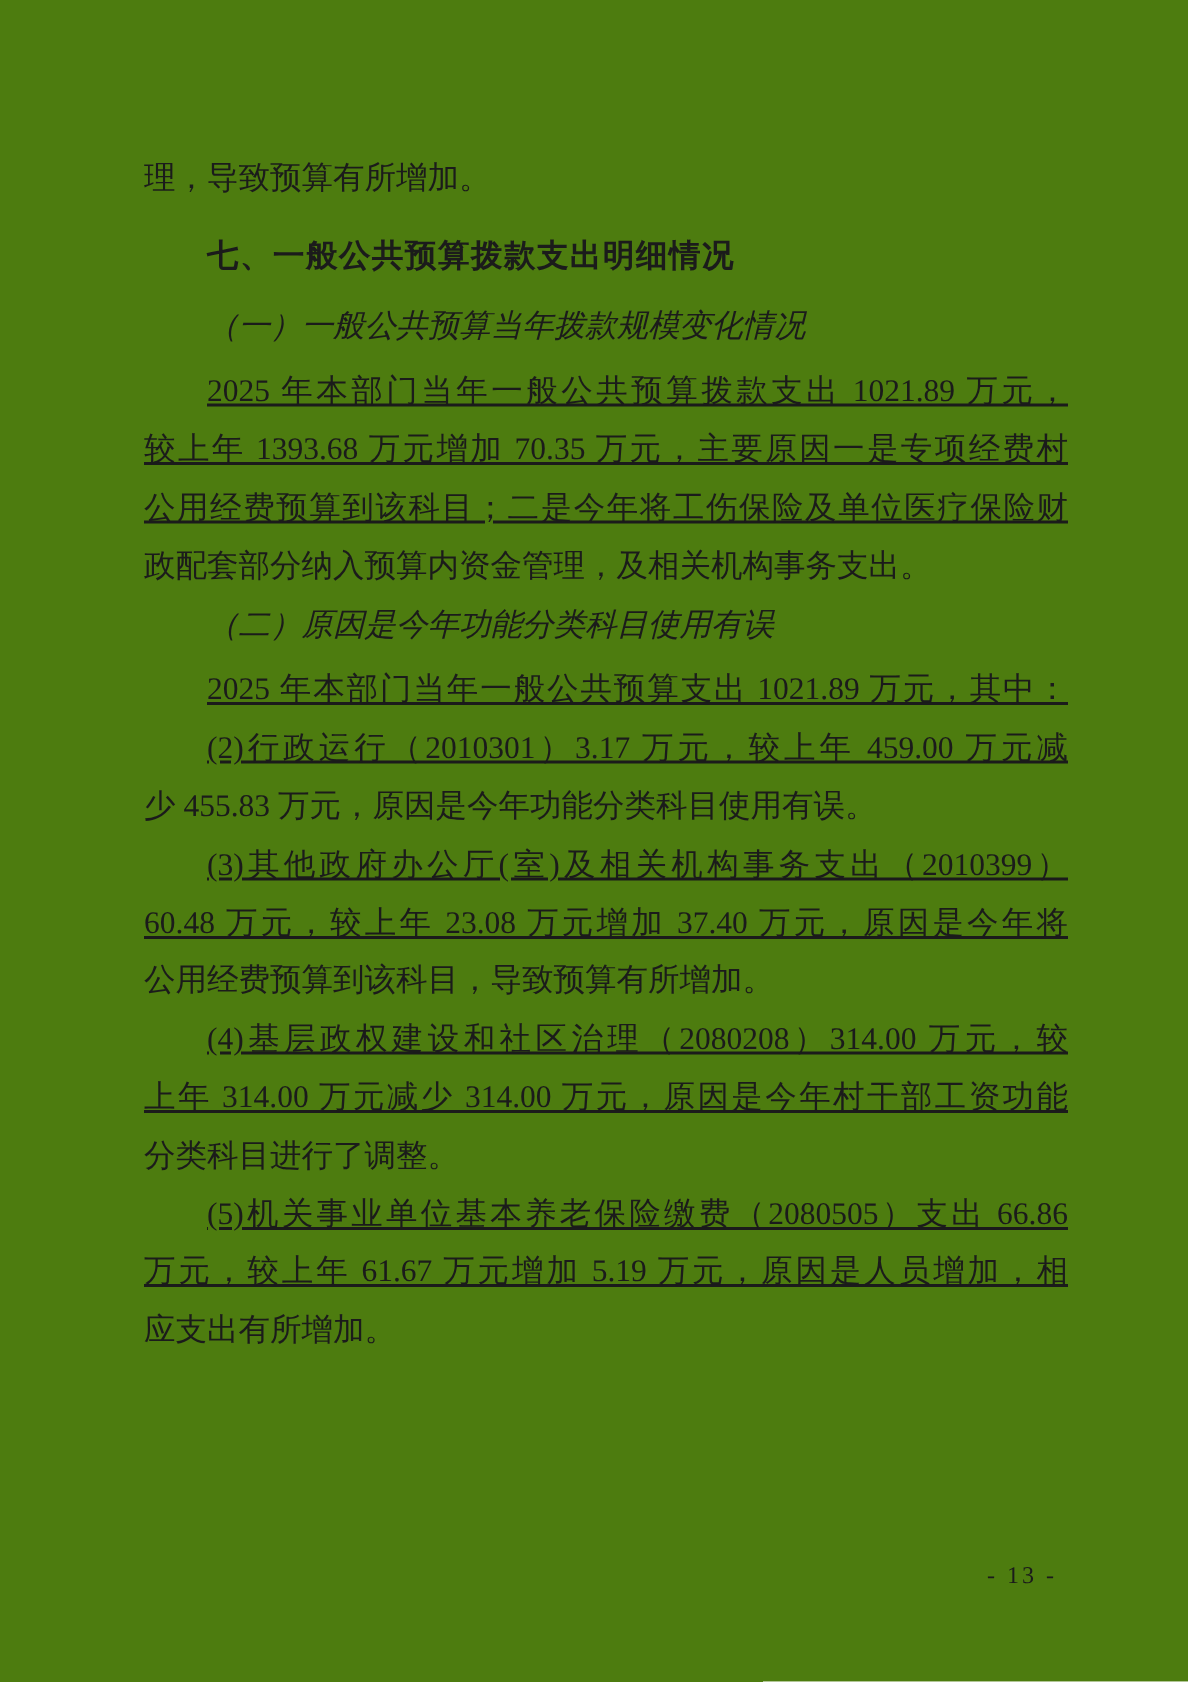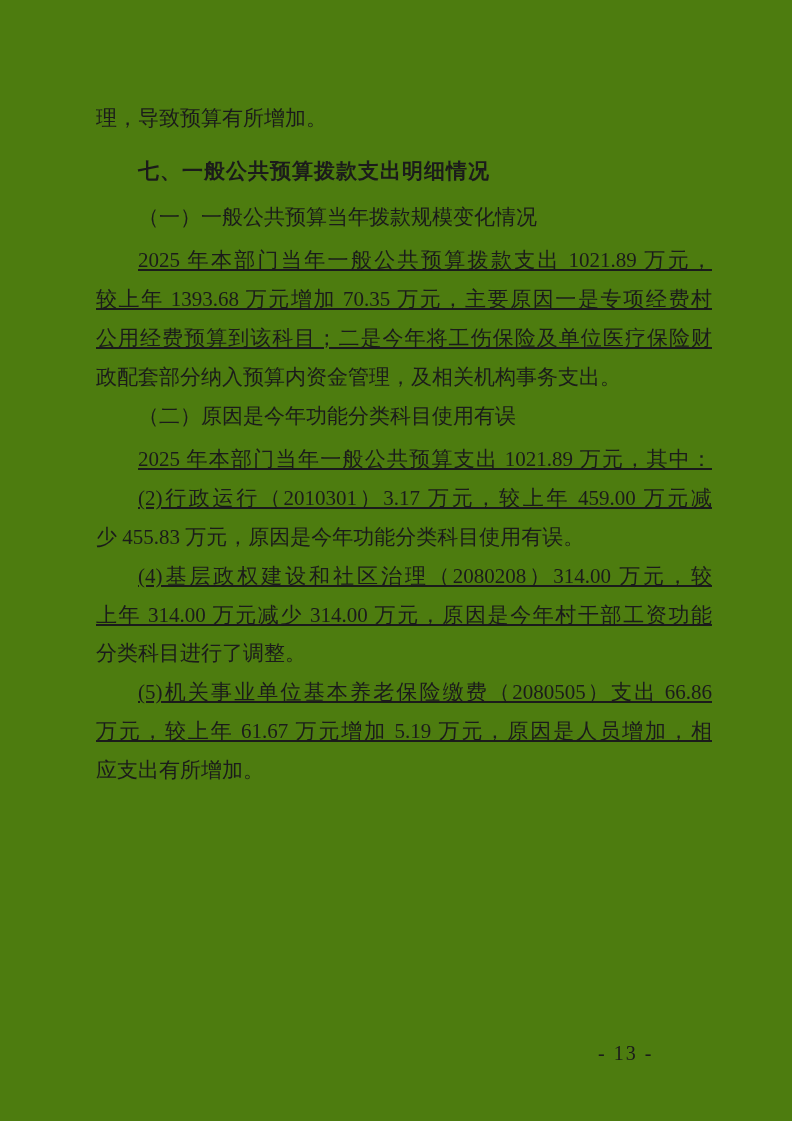--- a/index.html
+++ b/index.html
@@ -34,26 +34,26 @@
     text-align: justify;
     text-align-last: justify;
     text-decoration: underline;
   }
   .heading .line {
     font-weight: bold;
     font-family: "Liberation Sans", sans-serif;
     letter-spacing: 1px;
   }
   .p-heading { margin-top: 14px; margin-bottom: 7px; }
-  .p-sub { margin-bottom: 5px; }
+  .p-sub { margin-bottom: 5px; font-style: italic; }
   .page-number {
     position: absolute;
-    left: 598px;
+    left: 658px;
     top: 1042px;
-    font-size: 20px;
+    font-size: 16px;
     letter-spacing: 2px;
     color: #1b1b1b;
     text-align: center;
   }
 </style>
 </head>
 <body>
 
 <div class="page">
   <div class="content">
@@ -84,20 +84,25 @@
     <div>
       <div class="line indent full">2025 年本部门当年一般公共预算支出 1021.89 万元，其中：</div>
     </div>
 
 
     <div>
       <div class="line indent full">(2)行政运行（2010301）3.17 万元，较上年 459.00 万元减</div>
       <div class="line">少 455.83 万元，原因是今年功能分类科目使用有误。</div>
     </div>
 
+    <div>
+      <div class="line indent full">(3)其他政府办公厅(室)及相关机构事务支出（2010399）</div>
+      <div class="line full">60.48 万元，较上年 23.08 万元增加 37.40 万元，原因是今年将</div>
+      <div class="line">公用经费预算到该科目，导致预算有所增加。</div>
+    </div>
 
     <div>
       <div class="line indent full">(4)基层政权建设和社区治理（2080208）314.00 万元，较</div>
       <div class="line full">上年 314.00 万元减少 314.00 万元，原因是今年村干部工资功能</div>
       <div class="line">分类科目进行了调整。</div>
     </div>
 
     <div>
       <div class="line indent full">(5)机关事业单位基本养老保险缴费（2080505）支出 66.86</div>
       <div class="line full">万元，较上年 61.67 万元增加 5.19 万元，原因是人员增加，相</div>

